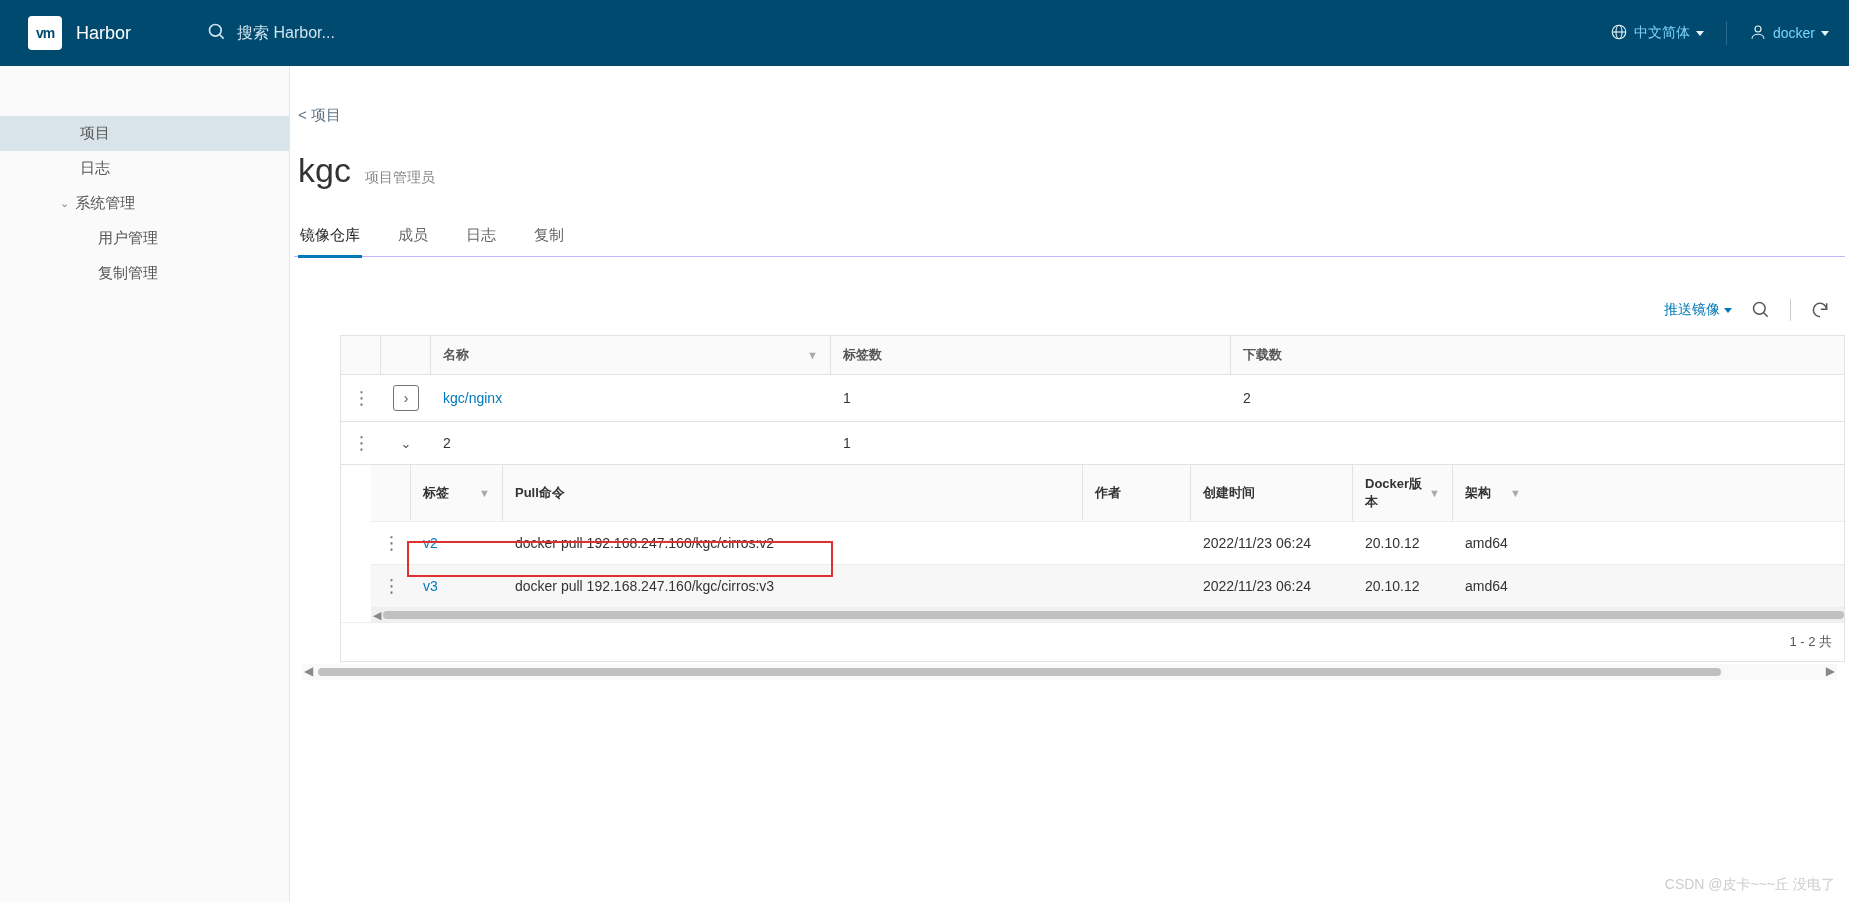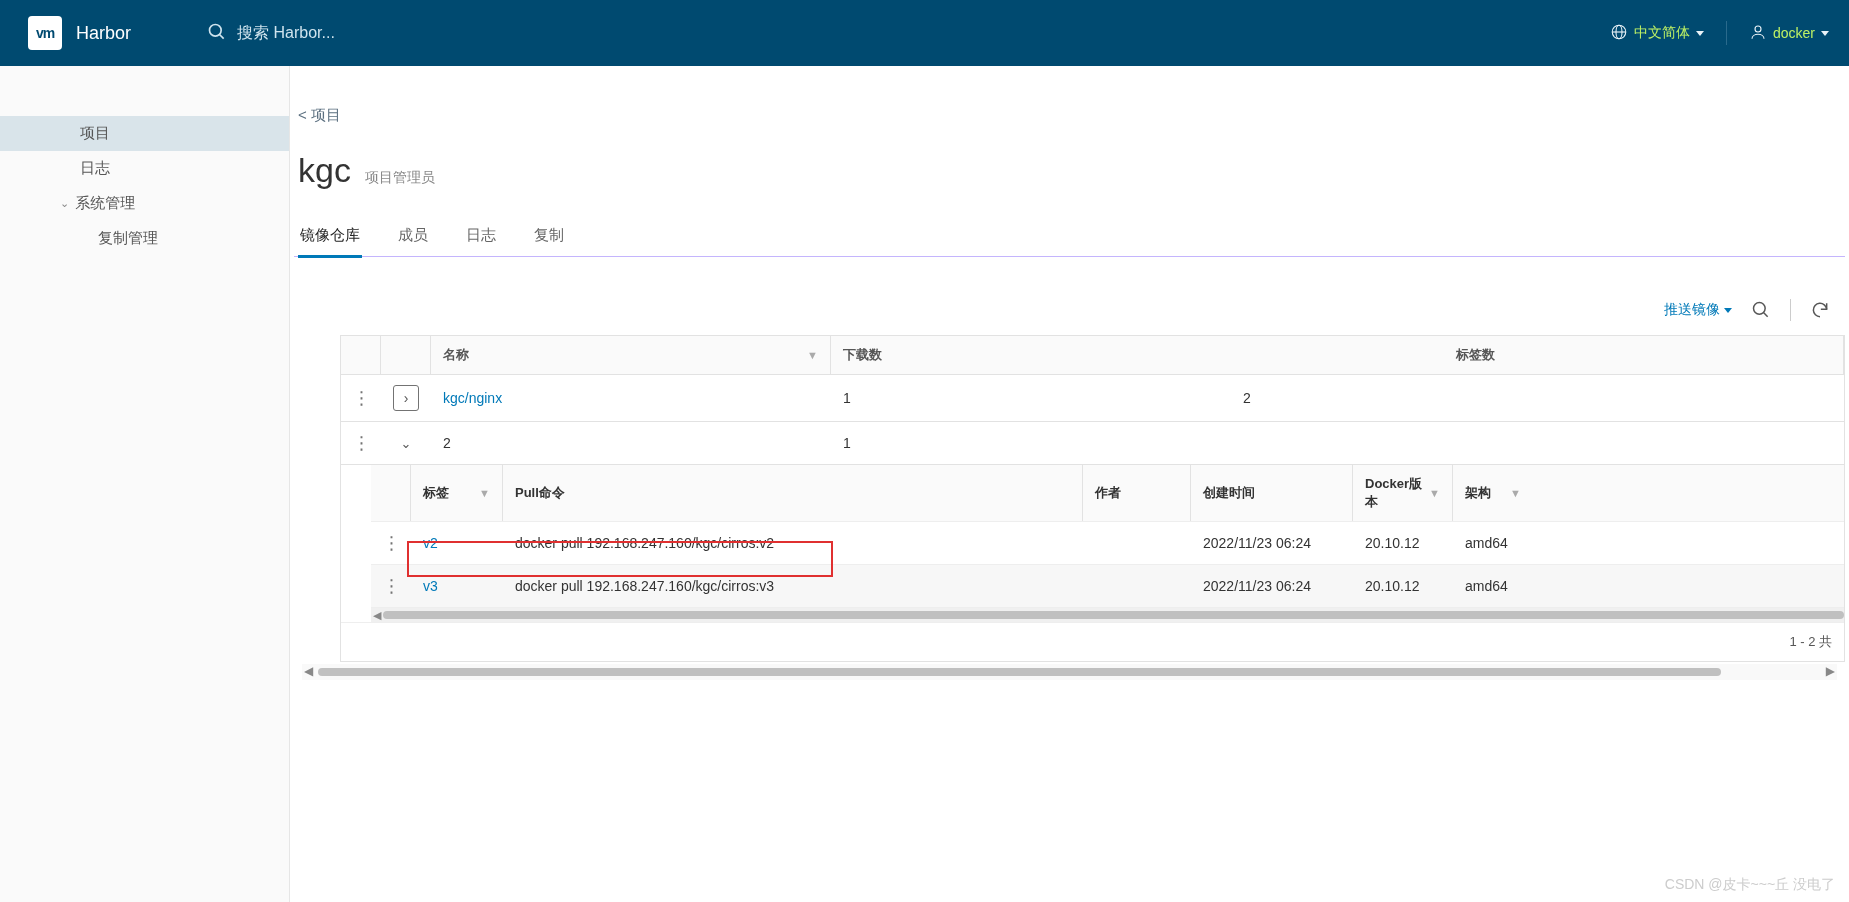--- a/index.html
+++ b/index.html
@@ -6,21 +6,21 @@
   body { width: 1849px; height: 902px; overflow: hidden; background: #fff; color: #333; font-size: 14px; }
 
   .header { height: 66px; background: #004a70; display: flex; align-items: center; color: #fff; padding: 0 20px 0 28px; }
   .logo-box { width: 34px; height: 34px; border-radius: 4px; background: #fff; display: flex; align-items: center; justify-content: center; margin-right: 14px; font-weight: 900; color: #004a70; letter-spacing: -1px; font-size: 14px; }
   .brand { font-size: 18px; margin-right: 64px; }
   .search { flex: 0 0 820px; display: flex; align-items: center; height: 66px; border-left: 0 solid #0b5c85; padding-left: 12px; }
   .search svg { width: 20px; height: 20px; }
   .search input { background: transparent; border: none; color: #cfe4ee; font-size: 16px; margin-left: 10px; flex: 1; outline: none; }
   .search input::placeholder { color: #cfe4ee; }
   .header-right { margin-left: auto; display: flex; align-items: center; gap: 18px; }
-  .header-item { display: flex; align-items: center; gap: 6px; cursor: pointer; color: #bef264; font-size: 14px; }
+  .header-item { display: flex; align-items: center; gap: 6px; cursor: pointer; color: #7dd3fc; font-size: 14px; }
   .header-item svg { width: 18px; height: 18px; }
   .caret { width: 0; height: 0; border-left: 4px solid transparent; border-right: 4px solid transparent; border-top: 5px solid #eaf3f8; }
   .sep { width: 1px; height: 24px; background: #2a6a8c; margin: 0 4px; }
 
   .layout { display: flex; height: calc(100% - 66px); }
   .sidebar { width: 290px; background: #fafafa; border-right: 1px solid #e6e6e6; padding-top: 50px; }
   .sidebar-item { padding: 8px 18px 8px 80px; cursor: pointer; color: #565656; font-size: 15px; }
   .sidebar-item.top { padding-left: 80px; }
   .sidebar-item.active { background: #d9e4ea; font-weight: 500; }
   .sidebar-group { padding: 8px 18px 8px 60px; color: #565656; cursor: pointer; display: flex; align-items: center; gap: 6px; font-size: 15px; }
@@ -129,20 +129,21 @@
 </div>
 
 <div class="layout">
   <div class="sidebar">
     <div class="sidebar-item top active">项目</div>
     <div class="sidebar-item top">日志</div>
     <div class="sidebar-group">
       <span class="caret-down">⌄</span>
       <span>系统管理</span>
     </div>
+    <div class="sidebar-sub">用户管理</div>
     <div class="sidebar-sub">复制管理</div>
   </div>
 
   <div class="main">
     <div class="main-inner">
       <div class="breadcrumb">&lt; 项目</div>
       <div class="title-row">
         <div class="title">kgc</div>
         <div class="subtitle">项目管理员</div>
       </div>
@@ -175,22 +176,22 @@
         </div>
 
         <div class="grid">
           <div class="grid-row header-row">
             <div class="cell col-actions cell-br"></div>
             <div class="cell col-expand cell-br"></div>
             <div class="cell col-name cell-br">
               <span>名称</span>
               <span class="filter-icon">▼</span>
             </div>
+            <div class="cell col-tags cell-br">标签数</div>
             <div class="cell col-downloads">下载数</div>
-            <div class="cell col-tags cell-br">标签数</div>
           </div>
 
           <div class="grid-row">
             <div class="cell col-actions">
                 <span class="kebab">⋮</span>
               </div>
             <div class="cell col-expand">
                 <div class="expand-btn">›</div>
               </div>
             <div class="cell col-name link-cell">kgc/nginx</div>

